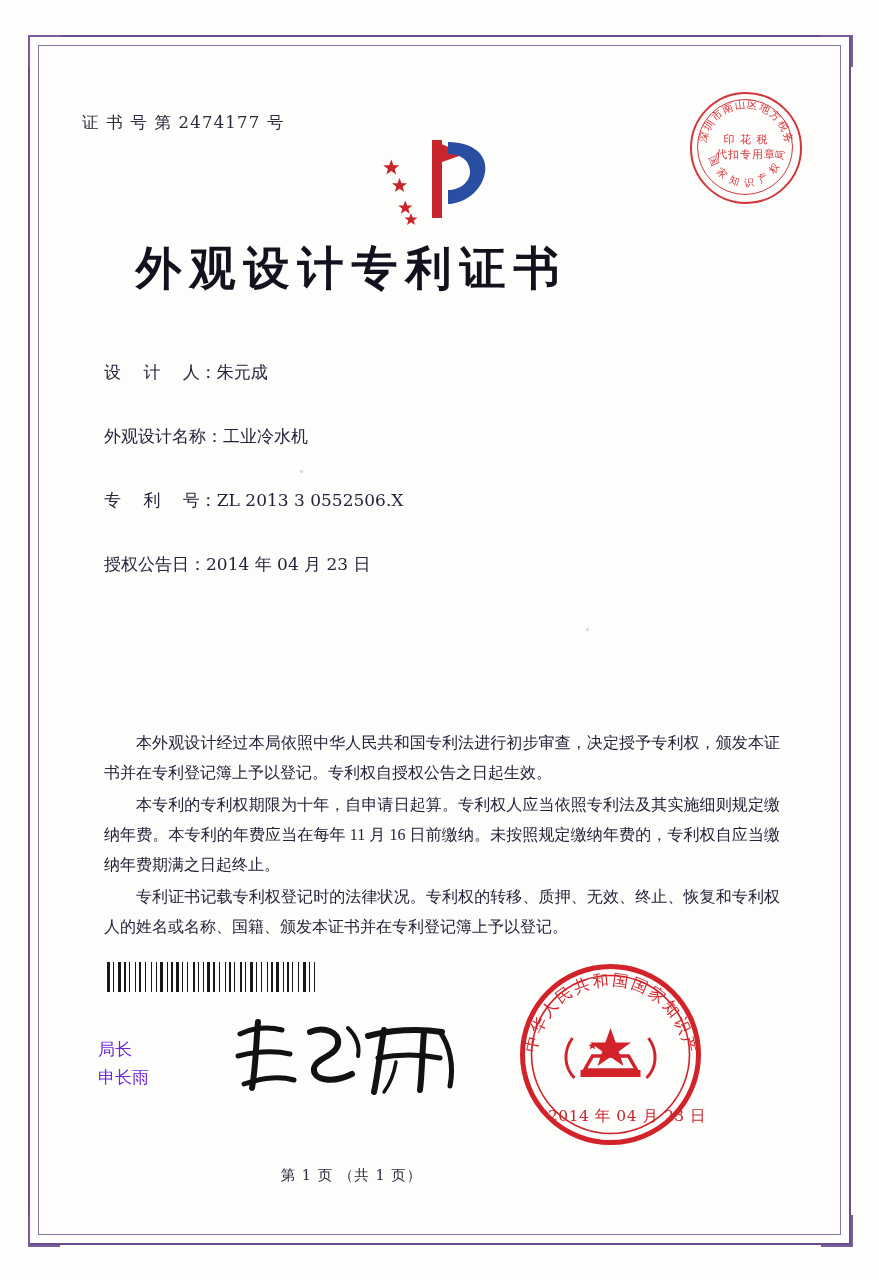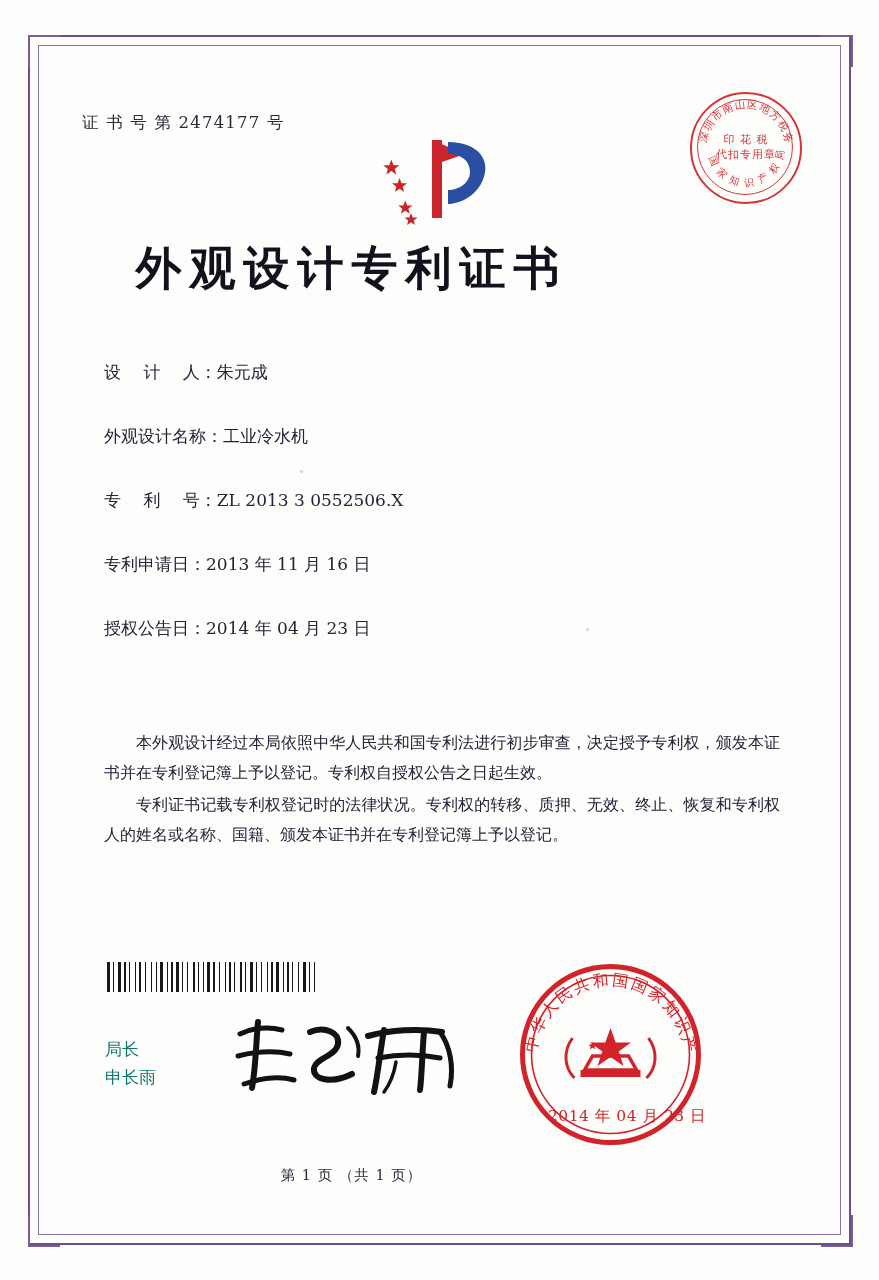--- a/index.html
+++ b/index.html
@@ -174,26 +174,26 @@
   .barcode span {
     position: absolute;
     top: 0;
     height: 30px;
     background: #18181c;
   }
 
   
   .director {
     position: absolute;
-    left: 105px;
+    left: 98px;
     top: 1035px;
     font-size: 17px;
     line-height: 28px;
     font-family: "DejaVu Serif", "Liberation Serif", serif;
-    color: #0f766e;
+    color: #6d28d9;
   }
   .signature {
     position: absolute;
     left: 228px;
     top: 1012px;
     width: 250px;
     height: 90px;
   }
 
   
@@ -293,29 +293,27 @@
     <div class="field-row">
       <span class="field-label">设　 计　 人</span><span>：</span><span class="field-value">朱元成</span>
     </div>
     <div class="field-row">
       <span class="field-label">外观设计名称</span><span>：</span><span class="field-value">工业冷水机</span>
     </div>
     <div class="field-row">
       <span class="field-label">专　 利　 号</span><span>：</span><span class="field-value">ZL 2013 3 0552506.X</span>
     </div>
     <div class="field-row">
-      <span class="field-label">专利申请日</span><span>：</span><span class="field-value">2013 年 11 月 16 日</span>
-    </div>
-    <div class="field-row">
       <span class="field-label">授权公告日</span><span>：</span><span class="field-value">2014 年 04 月 23 日</span>
     </div>
   </div>
 
   <div class="body-text">
     <p>本外观设计经过本局依照中华人民共和国专利法进行初步审查，决定授予专利权，颁发本证书并在专利登记簿上予以登记。专利权自授权公告之日起生效。</p>
+    <p>本专利的专利权期限为十年，自申请日起算。专利权人应当依照专利法及其实施细则规定缴纳年费。本专利的年费应当在每年 11 月 16 日前缴纳。未按照规定缴纳年费的，专利权自应当缴纳年费期满之日起终止。</p>
     <p>专利证书记载专利权登记时的法律状况。专利权的转移、质押、无效、终止、恢复和专利权人的姓名或名称、国籍、颁发本证书并在专利登记簿上予以登记。</p>
   </div>
 
   <div class="barcode" id="barcode">
       <span style="left: 0px; width: 3px;"></span>
       <span style="left: 6px; width: 1px;"></span>
       <span style="left: 11px; width: 3px;"></span>
       <span style="left: 17px; width: 2px;"></span>
       <span style="left: 22px; width: 1px;"></span>
       <span style="left: 28px; width: 1px;"></span>

